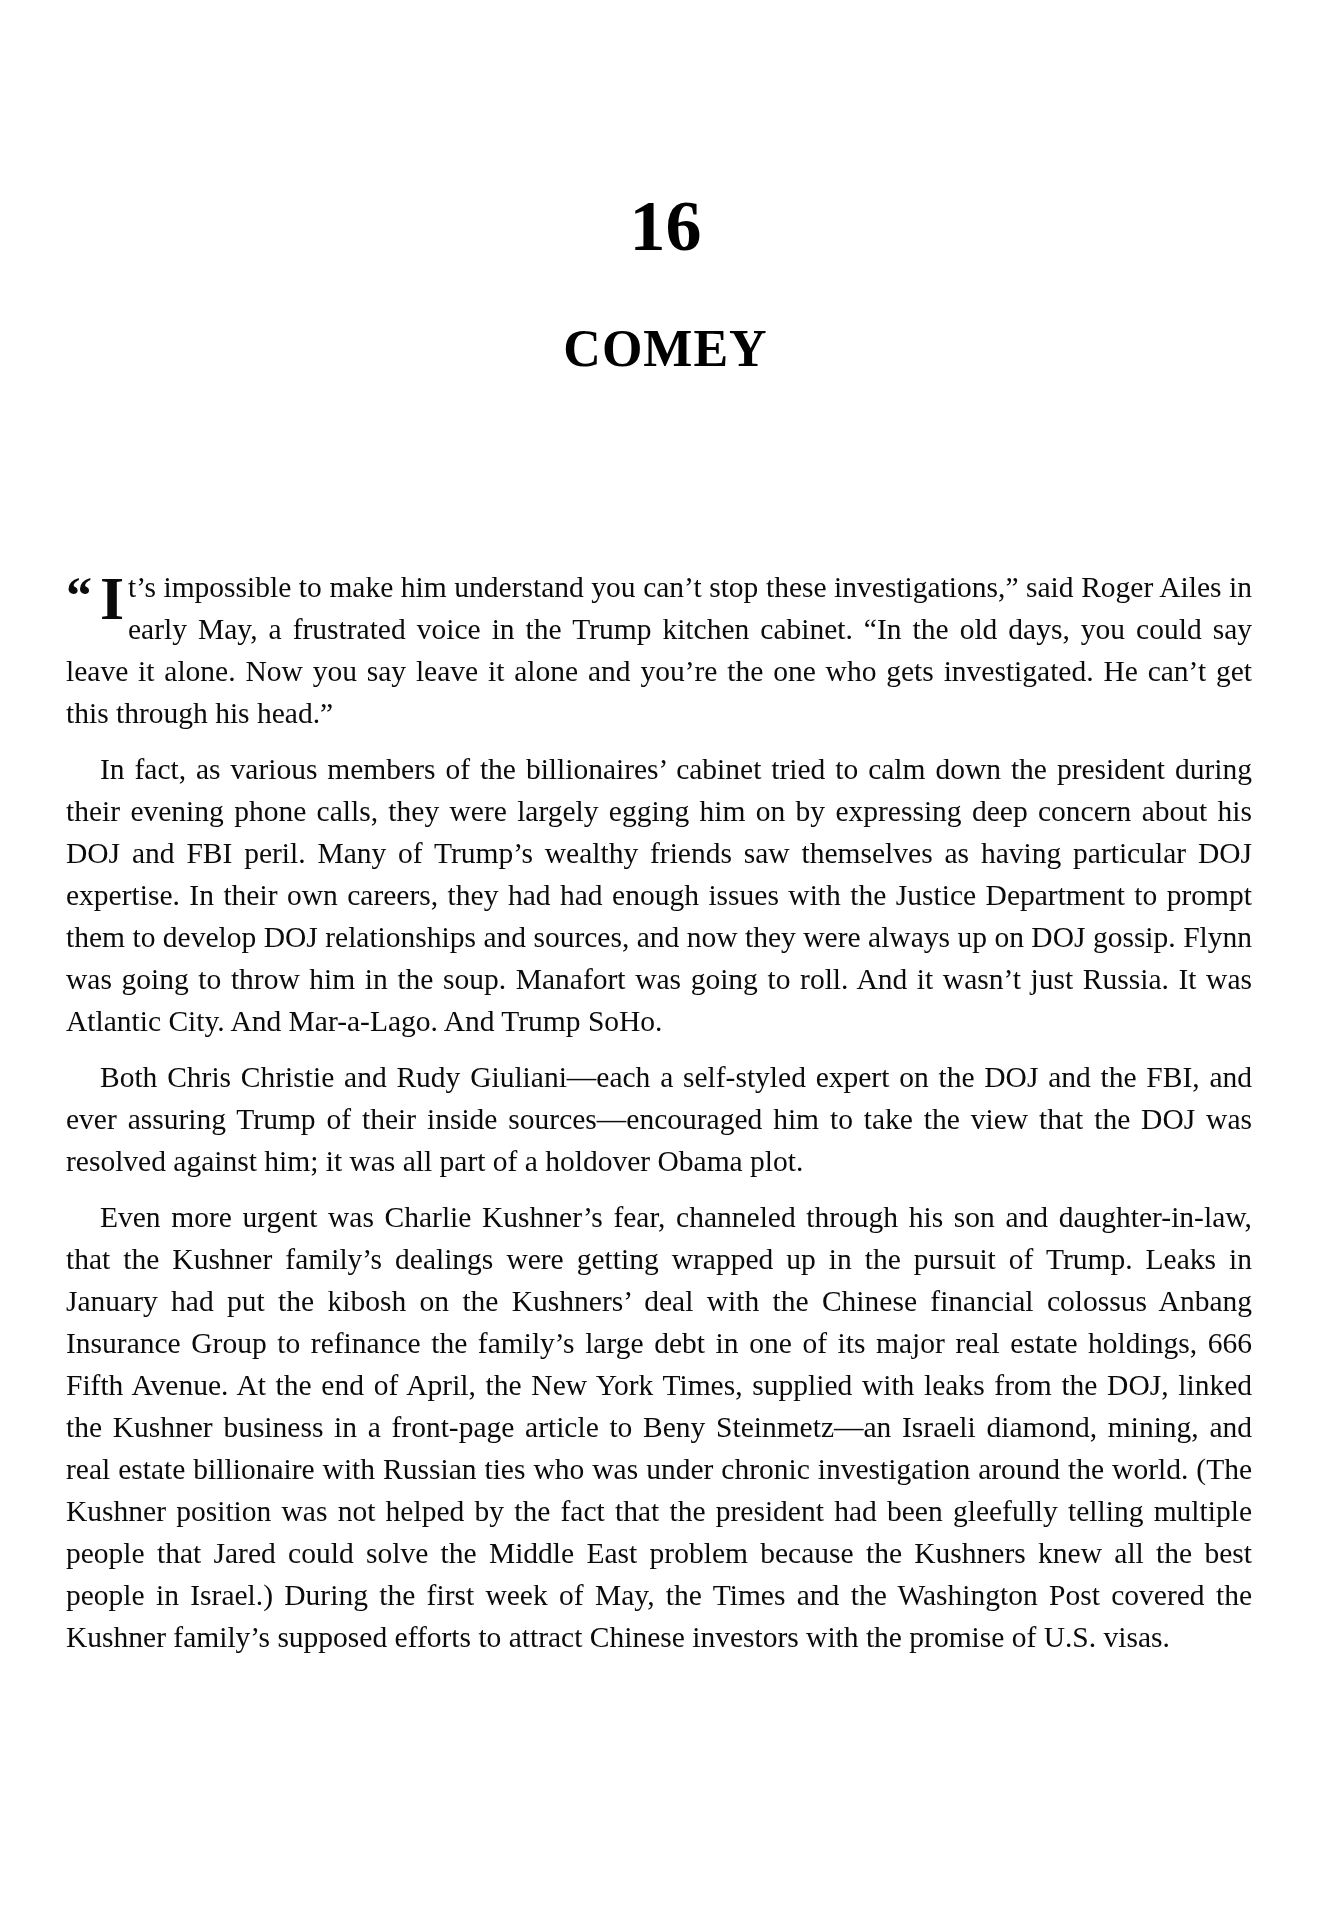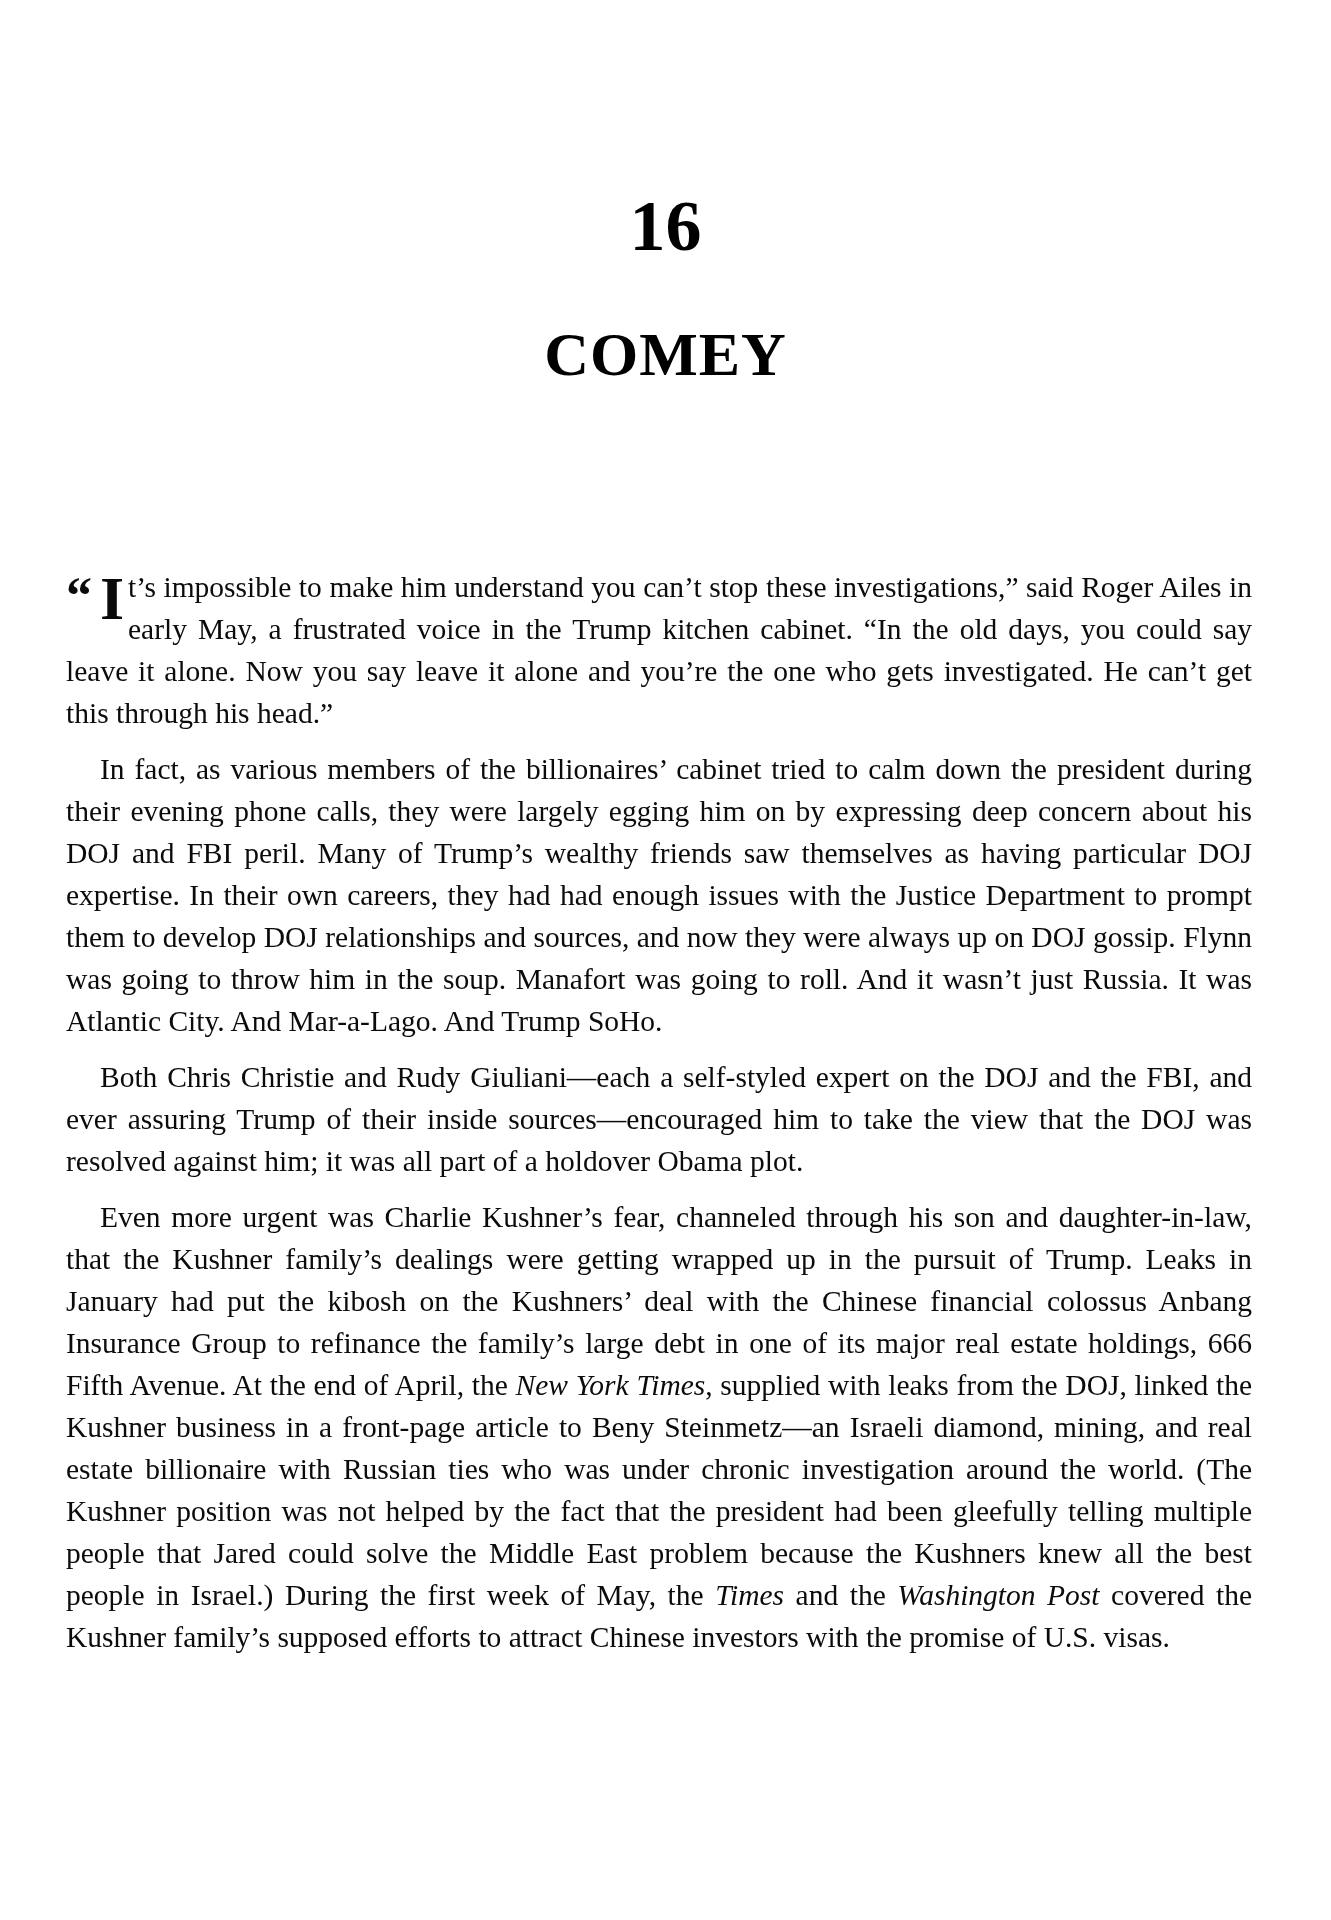--- a/index.html
+++ b/index.html
@@ -19,21 +19,21 @@
     text-align:center;
     font-size:72px;
     font-weight:bold;
     line-height:1;
     color:#000;
   }
   .chapter-title {
     position:absolute;
     top:323px; left:0; right:0;
     text-align:center;
-    font-size:62px;
+    font-size:52px;
     font-weight:bold;
     letter-spacing:1px;
     line-height:1;
     color:#000;
   }
   .body-text {
     position:absolute;
     top:566px;
     left:66px;
     width:1186px;
@@ -59,21 +59,21 @@
     line-height:1;
     letter-spacing:-3px;
   }
   .dc-letter {
     position:absolute;
     top:1px; left:34px;
     font-size:62px;
     font-weight:bold;
     line-height:1;
   }
-  .italic { font-style:italic; }
+  .italic { }
   .footer-stamp {
     position:absolute;
     top:1884px;
     right:20px;
     font-family:"Liberation Sans", sans-serif;
     font-size:27px;
     color:#111;
     white-space:nowrap;
   }
 </style>

